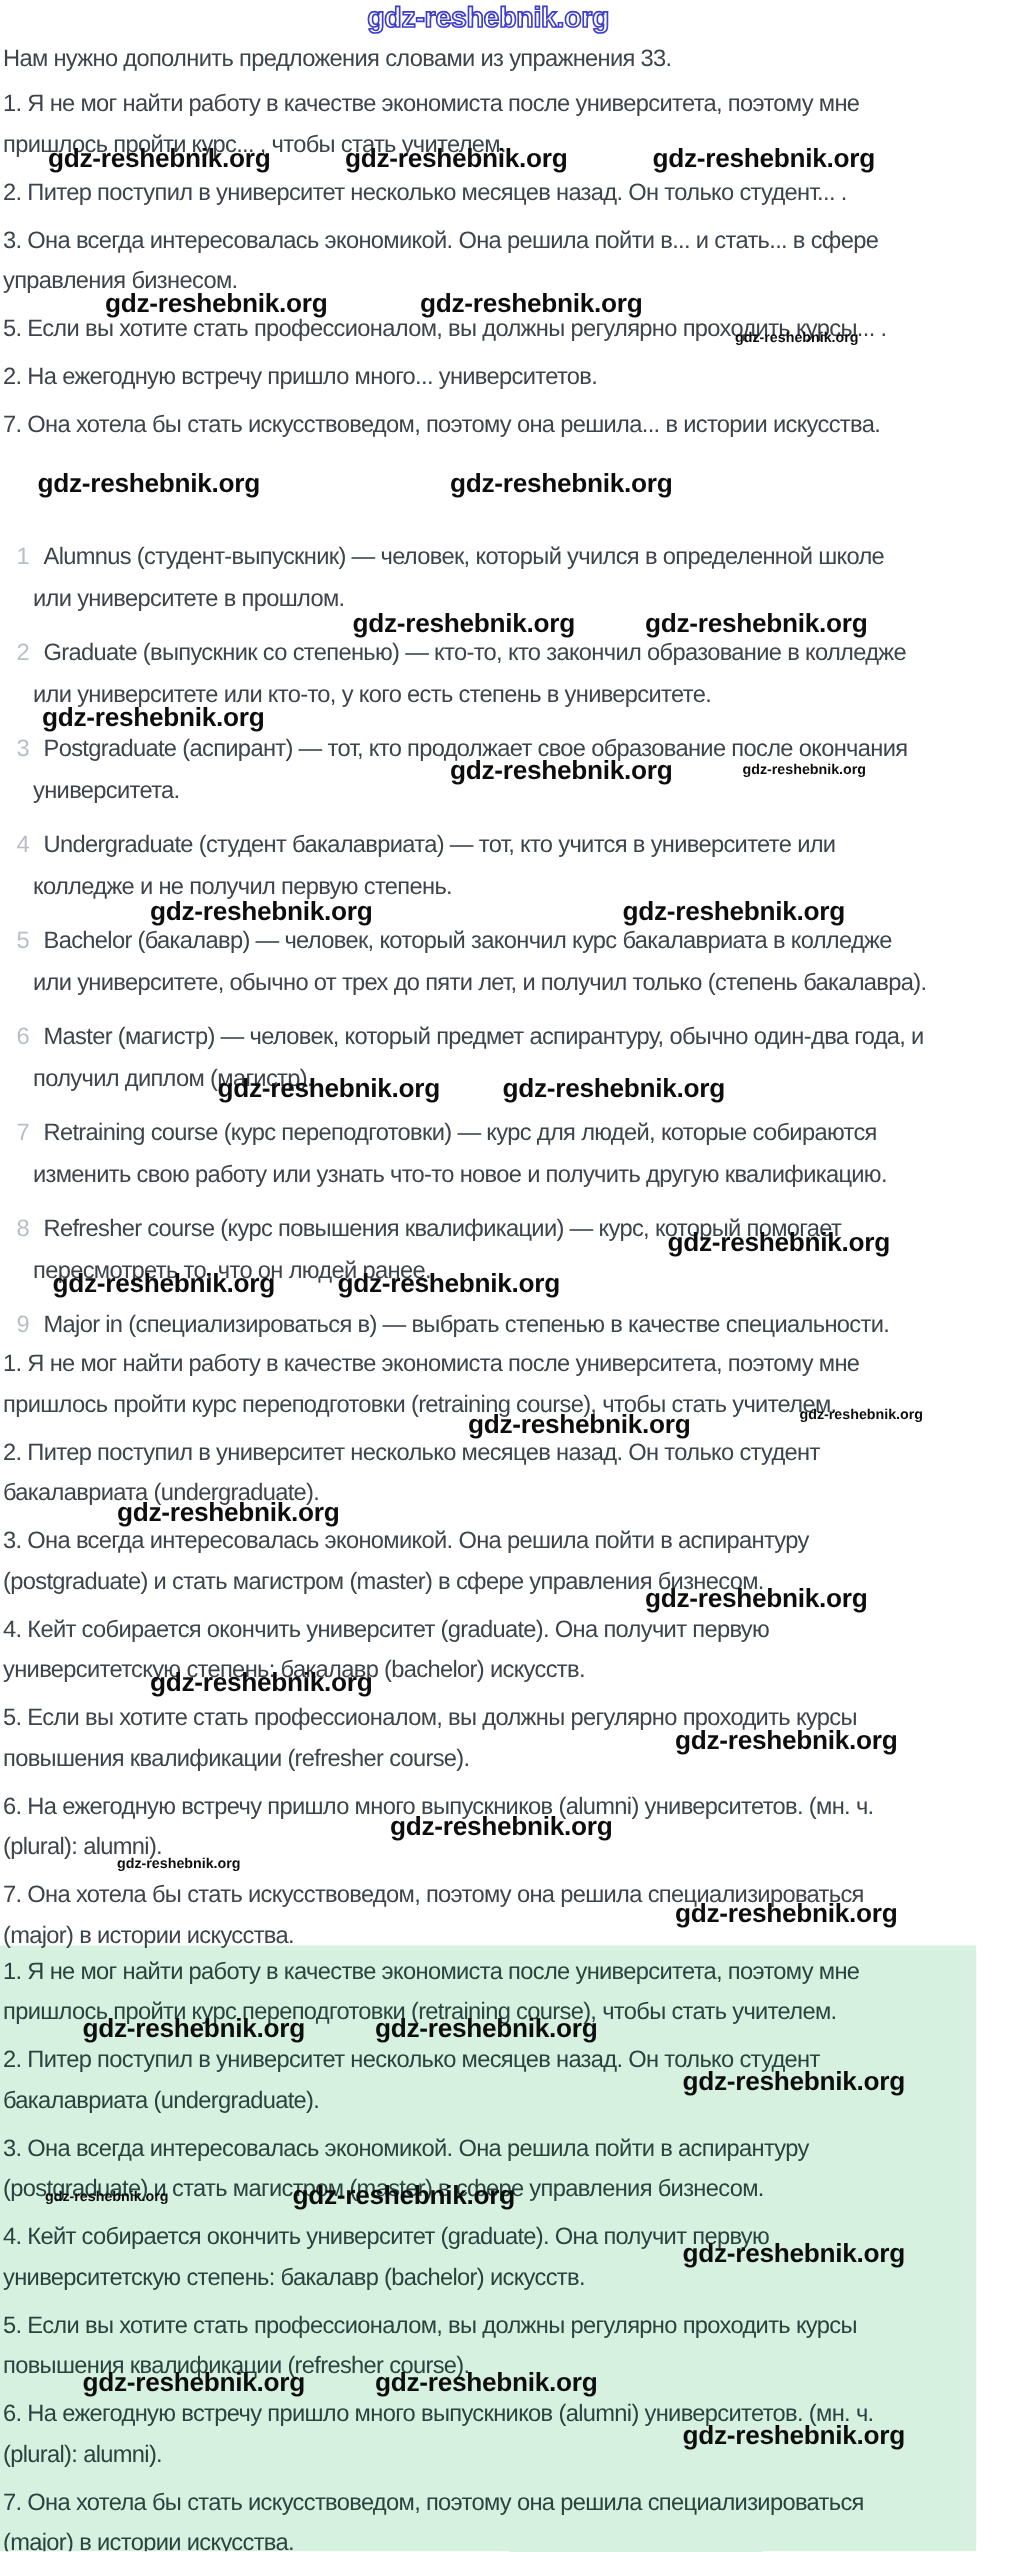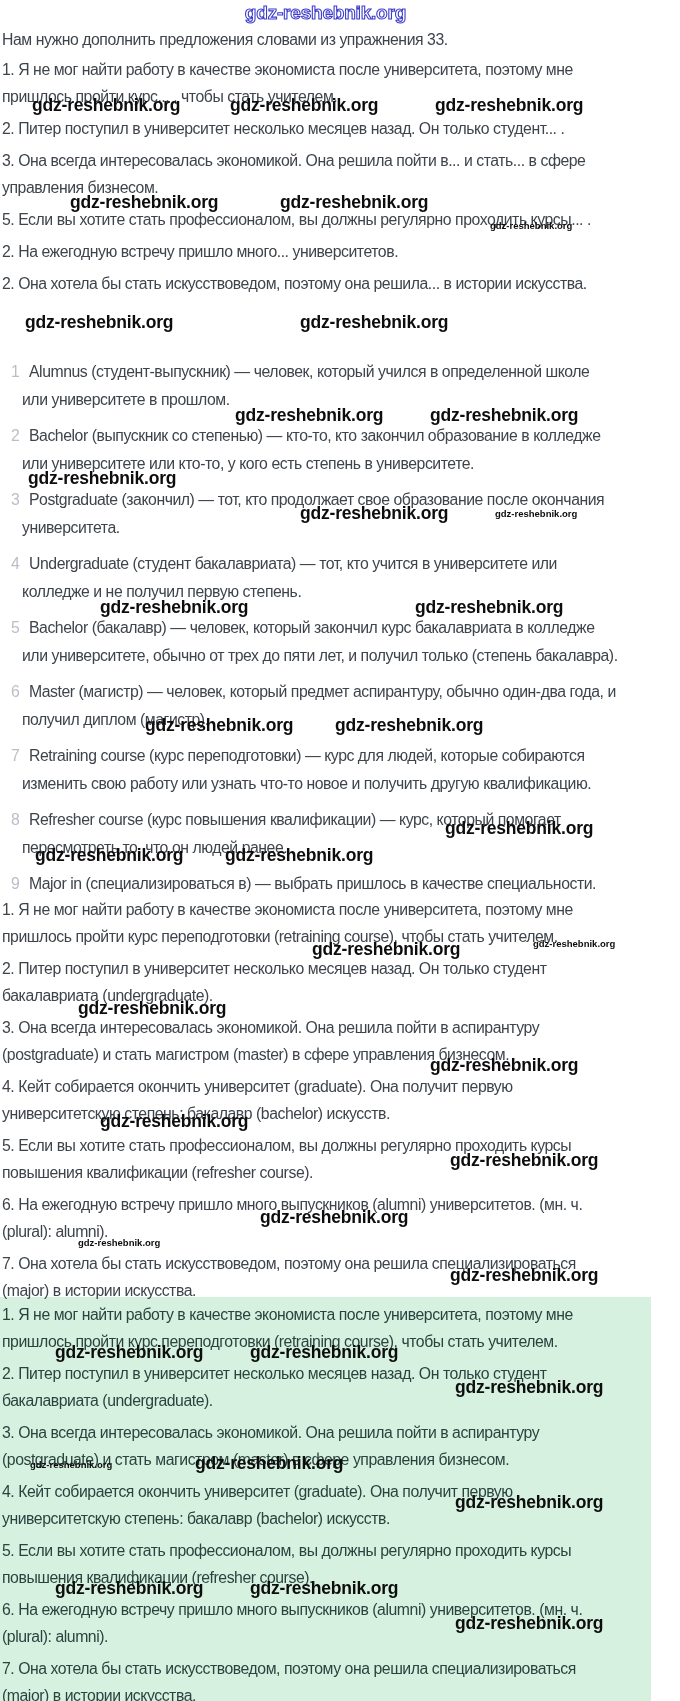--- a/index.html
+++ b/index.html
@@ -49,37 +49,37 @@
   </div>
 
   <div class="section" id="tasks-section">
       <p class="para">1. Я не мог найти работу в качестве экономиста после университета, поэтому мне
 пришлось пройти курс... , чтобы стать учителем.</p>
       <p class="para">2. Питер поступил в университет несколько месяцев назад. Он только студент... .</p>
       <p class="para">3. Она всегда интересовалась экономикой. Она решила пойти в... и стать... в сфере
 управления бизнесом.</p>
       <p class="para">5. Если вы хотите стать профессионалом, вы должны регулярно проходить курсы... .</p>
       <p class="para">2. На ежегодную встречу пришло много... университетов.</p>
-      <p class="para">2. Она хотела бы стать искусствоведом, поэтому она решила... в истории искусства.</p>
+      <p class="para">7. Она хотела бы стать искусствоведом, поэтому она решила... в истории искусства.</p>
     </div>
 
   <div class="section" id="defs-section">
       <div class="def">
         <span class="dnum">1</span>
         <div class="dtxt">Alumnus (студент-выпускник) — человек, который учился в определенной школе
 или университете в прошлом.</div>
       </div>
       <div class="def">
         <span class="dnum">2</span>
-        <div class="dtxt">Bachelor (выпускник со степенью) — кто-то, кто закончил образование в колледже
+        <div class="dtxt">Graduate (выпускник со степенью) — кто-то, кто закончил образование в колледже
 или университете или кто-то, у кого есть степень в университете.</div>
       </div>
       <div class="def">
         <span class="dnum">3</span>
-        <div class="dtxt">Postgraduate (закончил) — тот, кто продолжает свое образование после окончания
+        <div class="dtxt">Postgraduate (аспирант) — тот, кто продолжает свое образование после окончания
 университета.</div>
       </div>
       <div class="def">
         <span class="dnum">4</span>
         <div class="dtxt">Undergraduate (студент бакалавриата) — тот, кто учится в университете или
 колледже и не получил первую степень.</div>
       </div>
       <div class="def">
         <span class="dnum">5</span>
         <div class="dtxt">Bachelor (бакалавр) — человек, который закончил курс бакалавриата в колледже
@@ -95,21 +95,21 @@
         <div class="dtxt">Retraining course (курс переподготовки) — курс для людей, которые собираются
 изменить свою работу или узнать что-то новое и получить другую квалификацию.</div>
       </div>
       <div class="def">
         <span class="dnum">8</span>
         <div class="dtxt">Refresher course (курс повышения квалификации) — курс, который помогает
 пересмотреть то, что он людей ранее.</div>
       </div>
       <div class="def">
         <span class="dnum">9</span>
-        <div class="dtxt">Major in (специализироваться в) — выбрать пришлось в качестве специальности.</div>
+        <div class="dtxt">Major in (специализироваться в) — выбрать степенью в качестве специальности.</div>
       </div>
     </div>
 
   <div class="section" id="answers-section">
       <p class="para">1. Я не мог найти работу в качестве экономиста после университета, поэтому мне
 пришлось пройти курс переподготовки (retraining course), чтобы стать учителем.</p>
       <p class="para">2. Питер поступил в университет несколько месяцев назад. Он только студент
 бакалавриата (undergraduate).</p>
       <p class="para">3. Она всегда интересовалась экономикой. Она решила пойти в аспирантуру
 (postgraduate) и стать магистром (master) в сфере управления бизнесом.</p>

